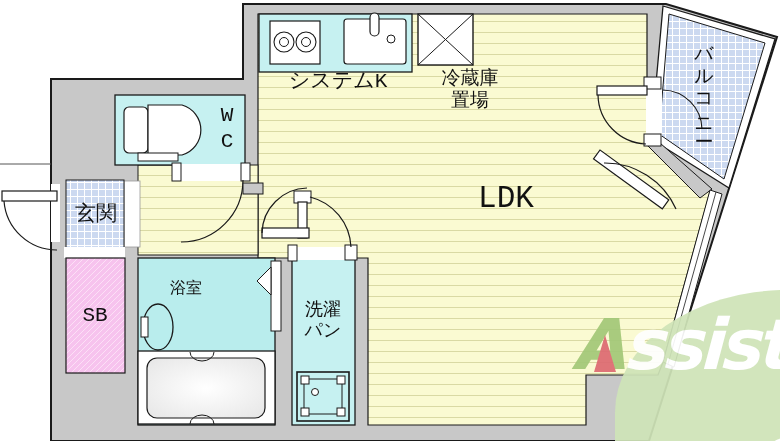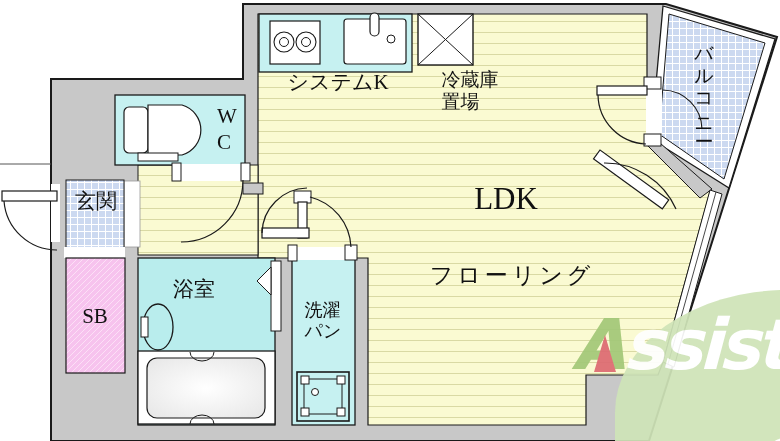--- a/index.html
+++ b/index.html
@@ -3,29 +3,29 @@
 <meta charset="utf-8">
 <style>
   html,body{margin:0;padding:0;background:#fff;}
   .stage{
     position:relative;width:780px;height:441px;overflow:hidden;
     background:#fff;font-family:"DejaVu Sans",sans-serif;
   }
   .stage svg{position:absolute;left:0;top:0;}
   .lbl{
     position:absolute;transform:translate(-50%,-50%);
-    color:#111;white-space:pre-line;line-height:1.15;
-    font-family:Liberation Serif, serif;
+    color:#111;white-space:pre-line;text-align:center;line-height:1.15;
+    font-family:Liberation Mono, monospace;
   }
   .lbl-kitchen{left:338px;top:82px;font-size:21px;}
   .lbl-fridge{left:450px;top:91px;font-size:19px;margin-left:20px;}
   .lbl-wc{left:227px;top:129px;font-size:21px;line-height:1.25;}
-  .lbl-entrance{left:96px;top:201px;font-size:21px;}
+  .lbl-entrance{left:96px;top:215px;font-size:21px;}
   .lbl-sb{left:95px;top:316px;font-size:21px;}
-  .lbl-bath{left:194px;top:289px;font-size:21px;}
+  .lbl-bath{left:186px;top:289px;font-size:16px;}
   .lbl-laundry{left:323px;top:321px;font-size:18px;}
   .lbl-ldk{left:506px;top:199px;font-size:31px;}
   .lbl-ldksize{left:506px;top:234px;font-size:27px;}
   .lbl-floorname{left:512px;top:276px;font-size:23px;letter-spacing:4px;}
   .lbl-balcony{
     position:absolute;left:692px;top:32px;transform:none;
     writing-mode:vertical-rl;text-orientation:mixed;
     font-size:19px;letter-spacing:3px;color:#111;
   }
   
@@ -164,21 +164,20 @@
 <div class="lbl lbl-fridge">冷蔵庫
 置場</div>
 <div class="lbl lbl-wc">W
 C</div>
 <div class="lbl lbl-entrance">玄関</div>
 <div class="lbl lbl-sb">SB</div>
 <div class="lbl lbl-bath">浴室</div>
 <div class="lbl lbl-ldk">LDK</div>
 <div class="lbl lbl-laundry">洗濯
 パン</div>
-<div class="lbl lbl-floorname">フローリング</div>
 <div class="lbl-balcony">バルコニー</div>
 
 <div class="logo">
   <div class="leaf"></div>
   <div class="logo-text"><span class="logo-a">A</span><span>ssist</span></div>
   <div class="logo-tri"></div>
 </div>
 
 </div>
 

